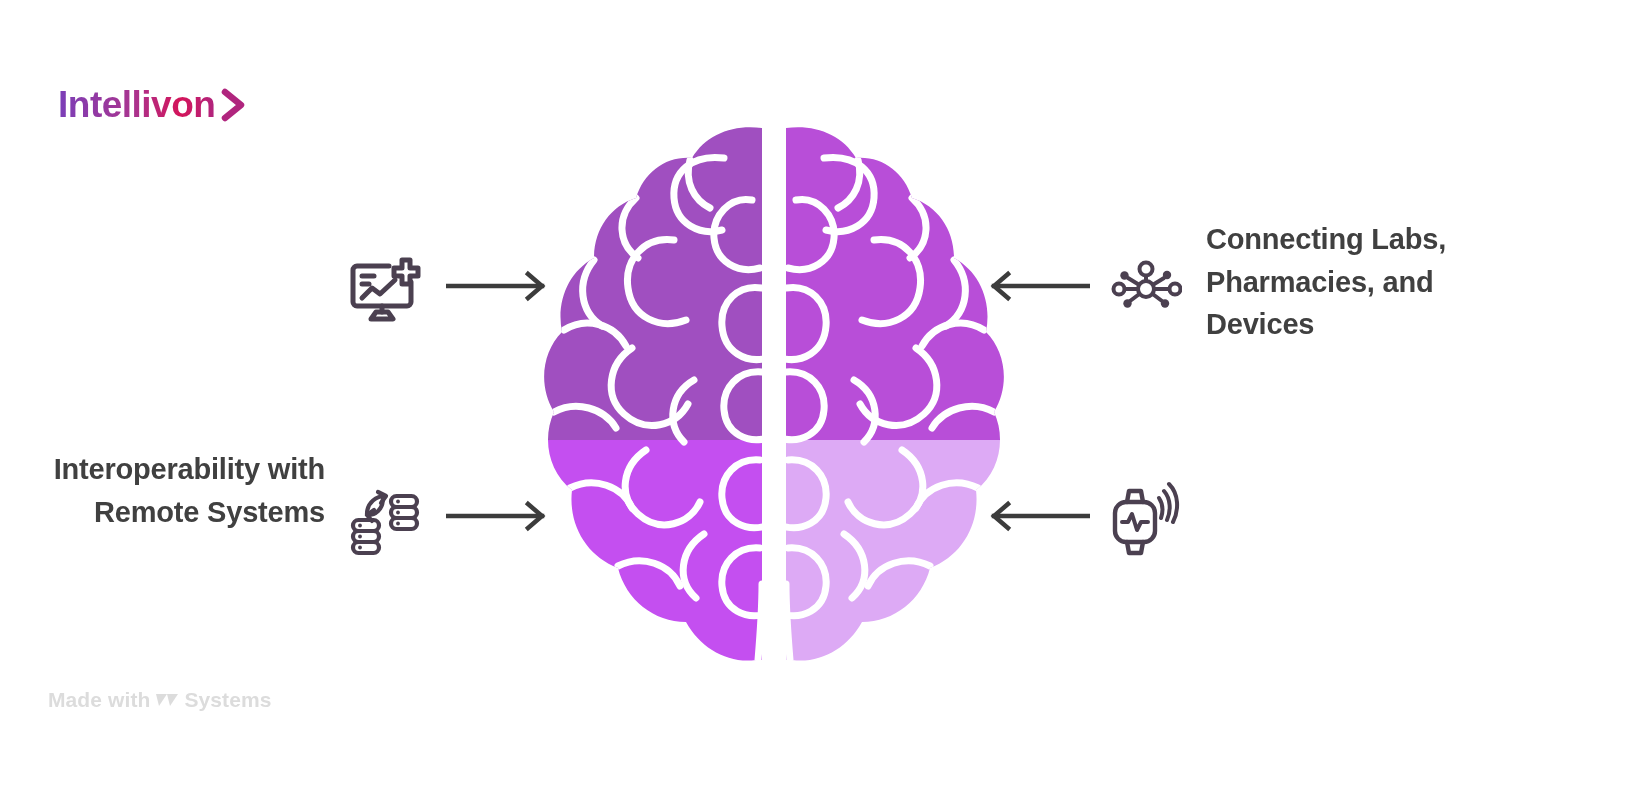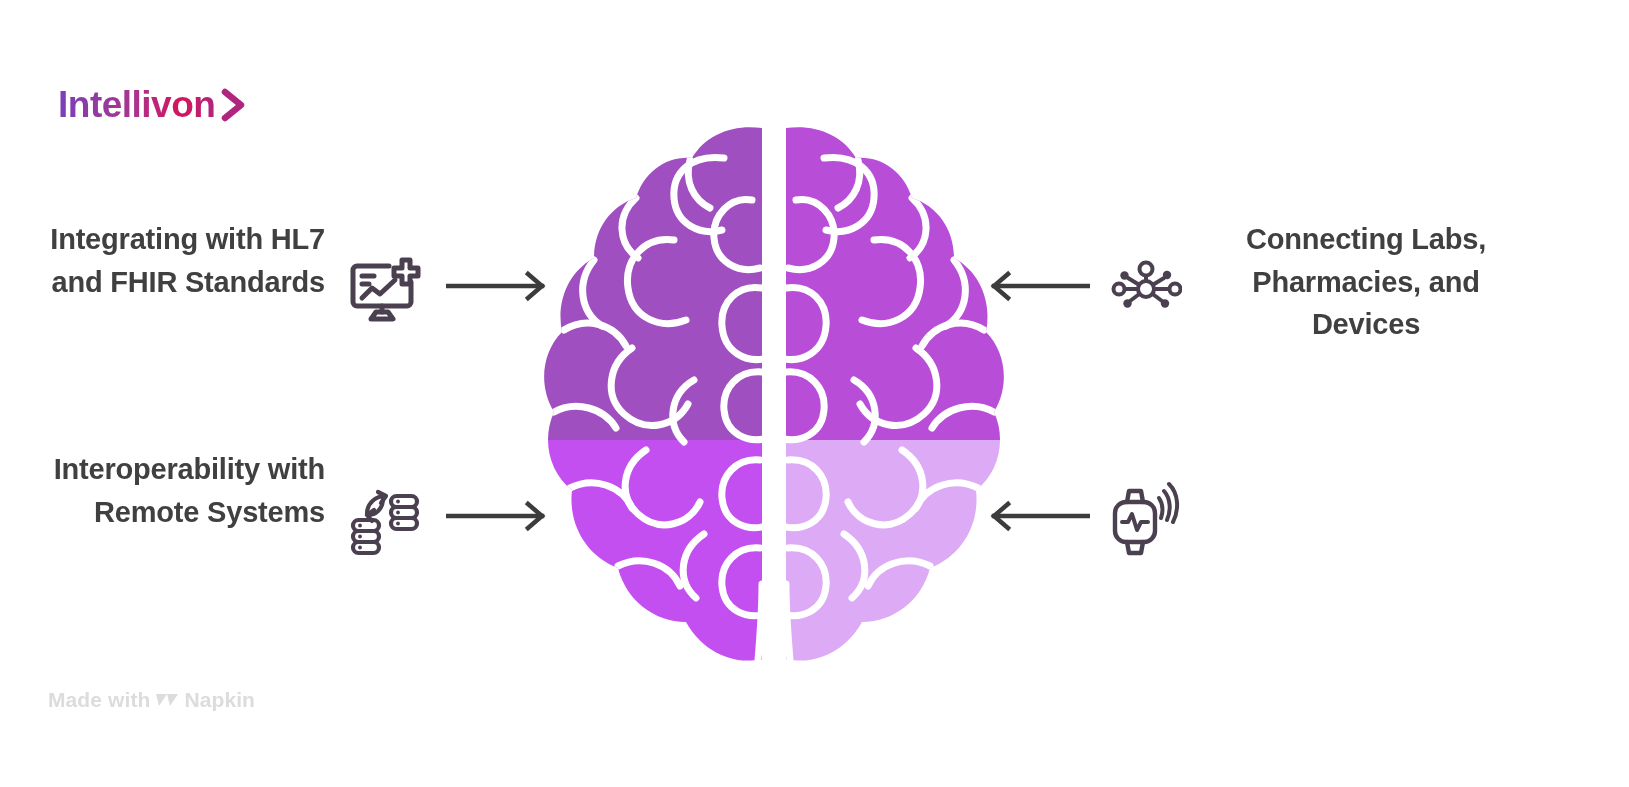--- a/index.html
+++ b/index.html
@@ -41,21 +41,21 @@
   
   .label {
     position: absolute;
     font-size: 29px;
     font-weight: 700;
     color: #404040;
     line-height: 1.47;
     letter-spacing: -0.2px;
   }
   .label.right-align { text-align: right; }
-  .label.left-align  { text-align: center; }
+  .label.left-align  { text-align: left; }
 
   #label-hl7 { left: 20px;  top: 218px; width: 305px; }
   #label-interop { left: 20px; top: 448px; width: 305px; }
   #label-labs { left: 1206px; top: 218px; width: 320px; }
   #label-wearables { left: 1206px; top: 425px; width: 320px; }
 
   
   .icon-box { position: absolute; }
   #icon-monitor   { left: 345px;  top: 250px; }
   #icon-database  { left: 345px;  top: 480px; }
@@ -102,21 +102,20 @@
       <defs>
         <linearGradient id="chevGrad" x1="0" y1="0" x2="1" y2="0">
           <stop offset="0%" stop-color="#b0257e"></stop>
           <stop offset="100%" stop-color="#b0257e"></stop>
         </linearGradient>
       </defs>
       <path d="M6 6 L22 19 L6 32" fill="none" stroke="url(#chevGrad)" stroke-width="6.5" stroke-linecap="round" stroke-linejoin="round"></path>
     </svg>
   </div>
 
-  <div class="label right-align" id="label-hl7">Integrating with HL7 and FHIR Standards</div>
 
   <div class="label right-align" id="label-interop">Interoperability with Remote Systems</div>
 
   <div class="label left-align" id="label-labs">Connecting Labs, Pharmacies, and Devices</div>
 
 
   <div class="icon-box" id="icon-monitor">
     <svg width="78" height="78" viewBox="0 0 78 78">
       <g fill="none" stroke="#4b4050" stroke-width="5" stroke-linecap="round" stroke-linejoin="round">
 
@@ -329,16 +328,16 @@
       </g>
     </svg>
   </div>
 
   <div id="footer">
     <span>Made with</span>
     <svg id="footer-napkin-logo" width="26" height="20" viewBox="0 0 26 20">
       <path d="M2 4 L13 4 L5 16 Z" fill="#dcdcdc"></path>
       <path d="M13 4 L24 4 L16 16 Z" fill="#dcdcdc"></path>
     </svg>
-    <span>Napkin</span>
+    <span>Systems</span>
   </div>
 
 </div>
 
 </body></html>

